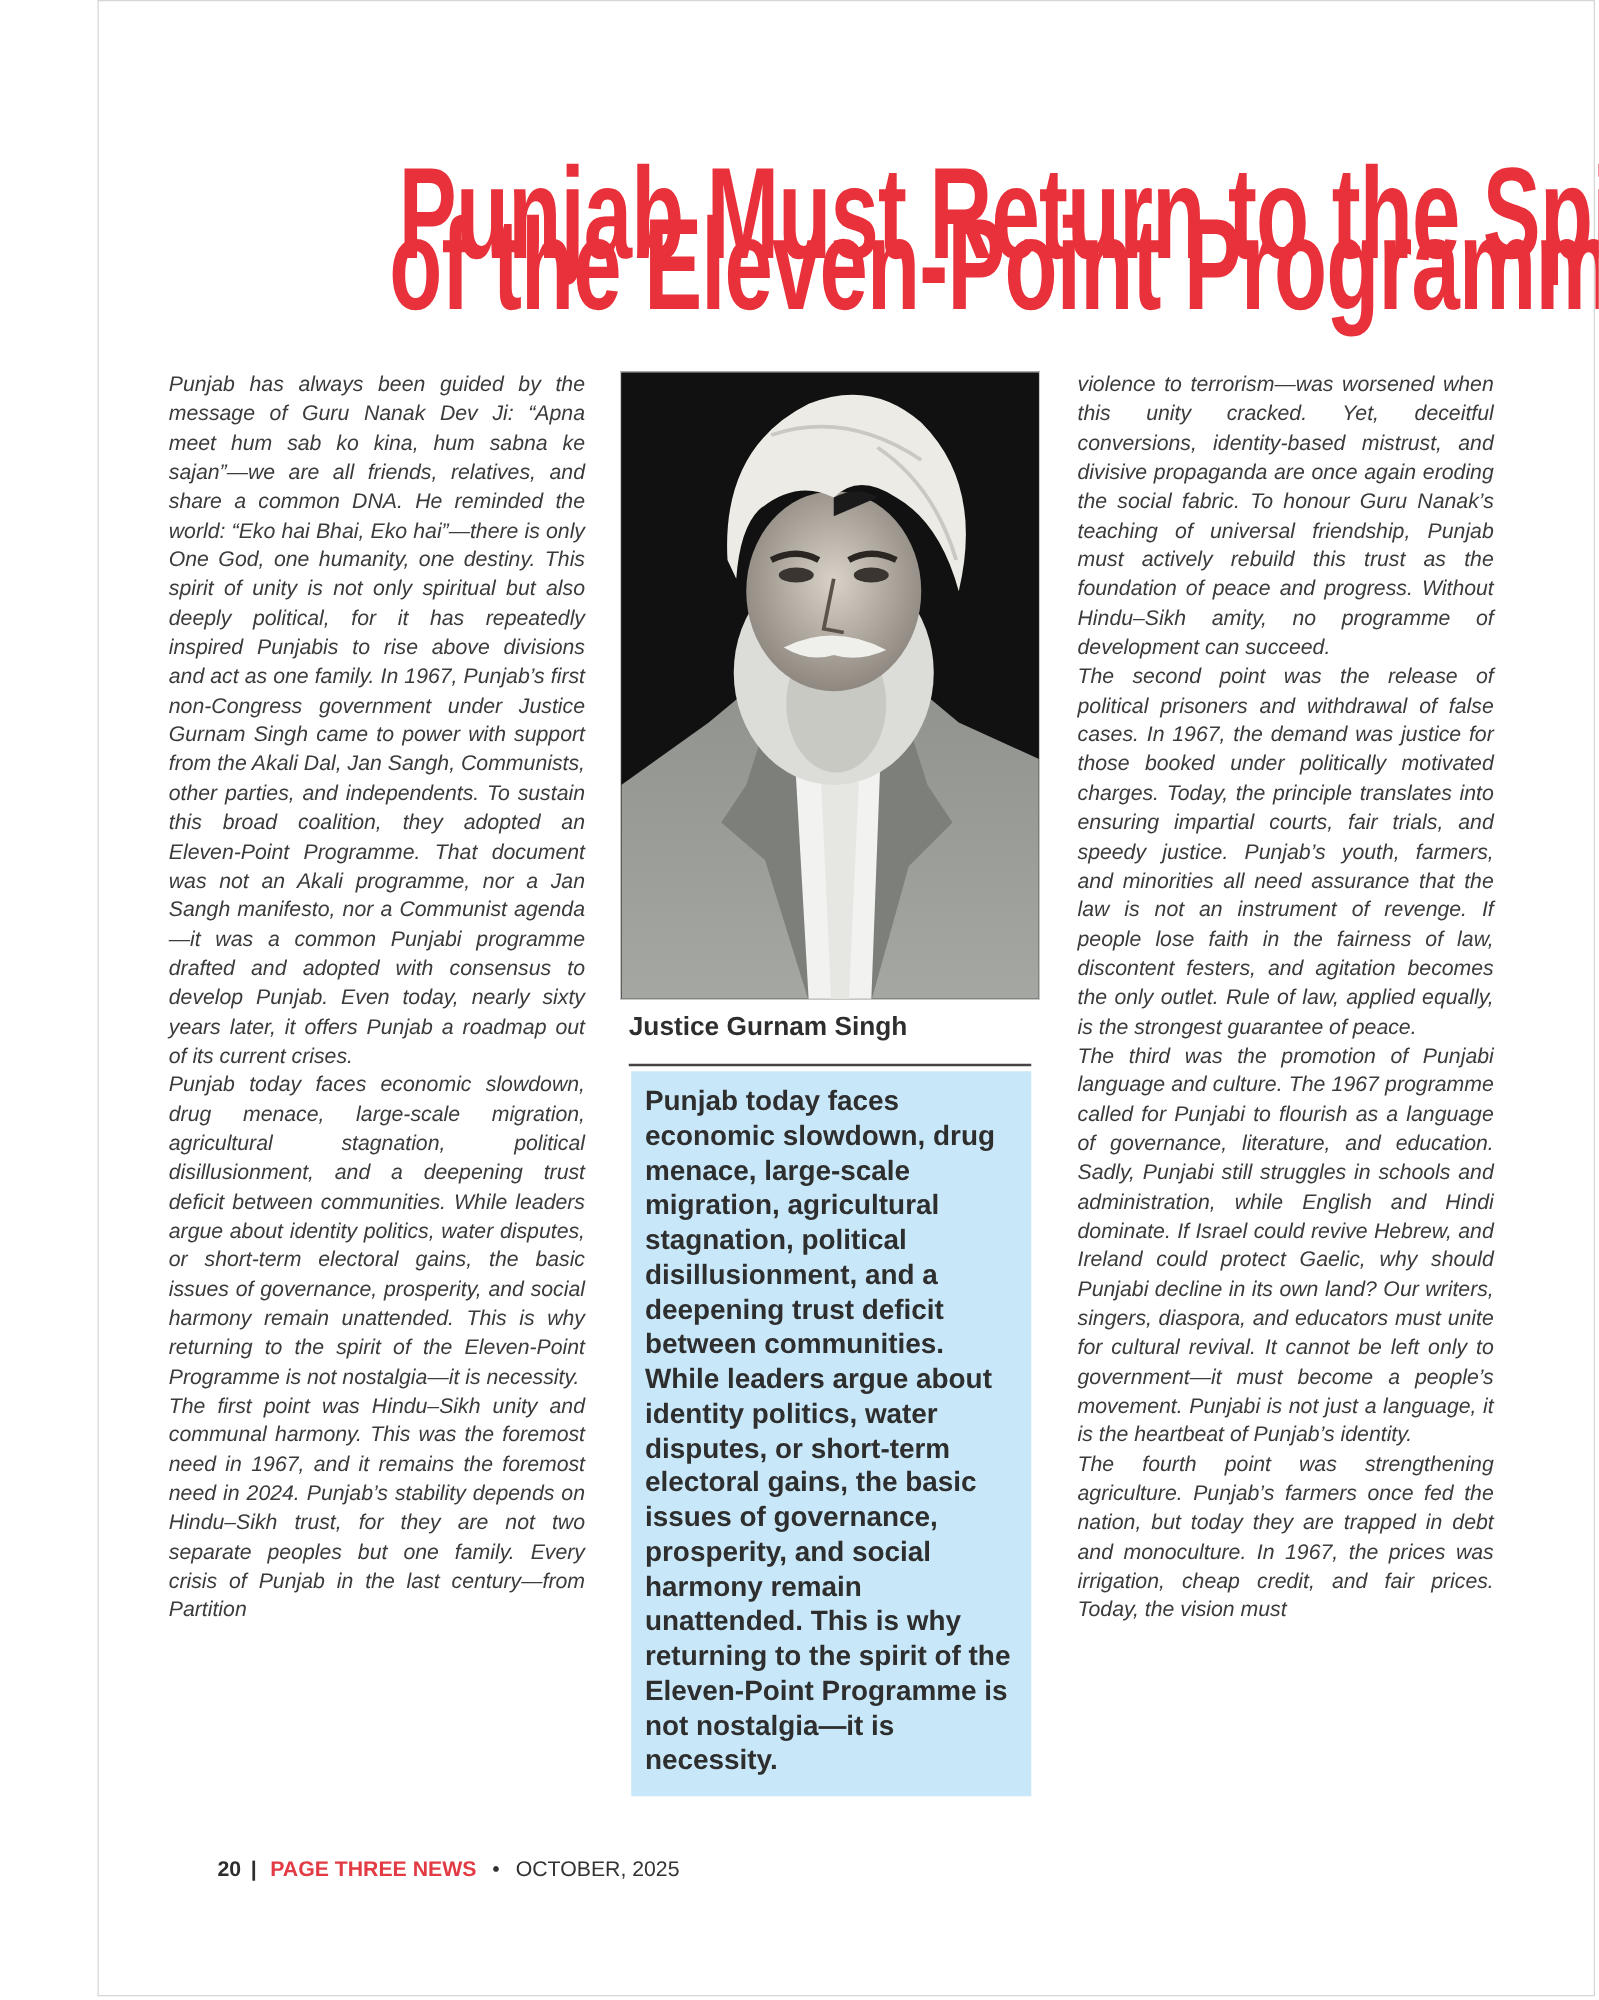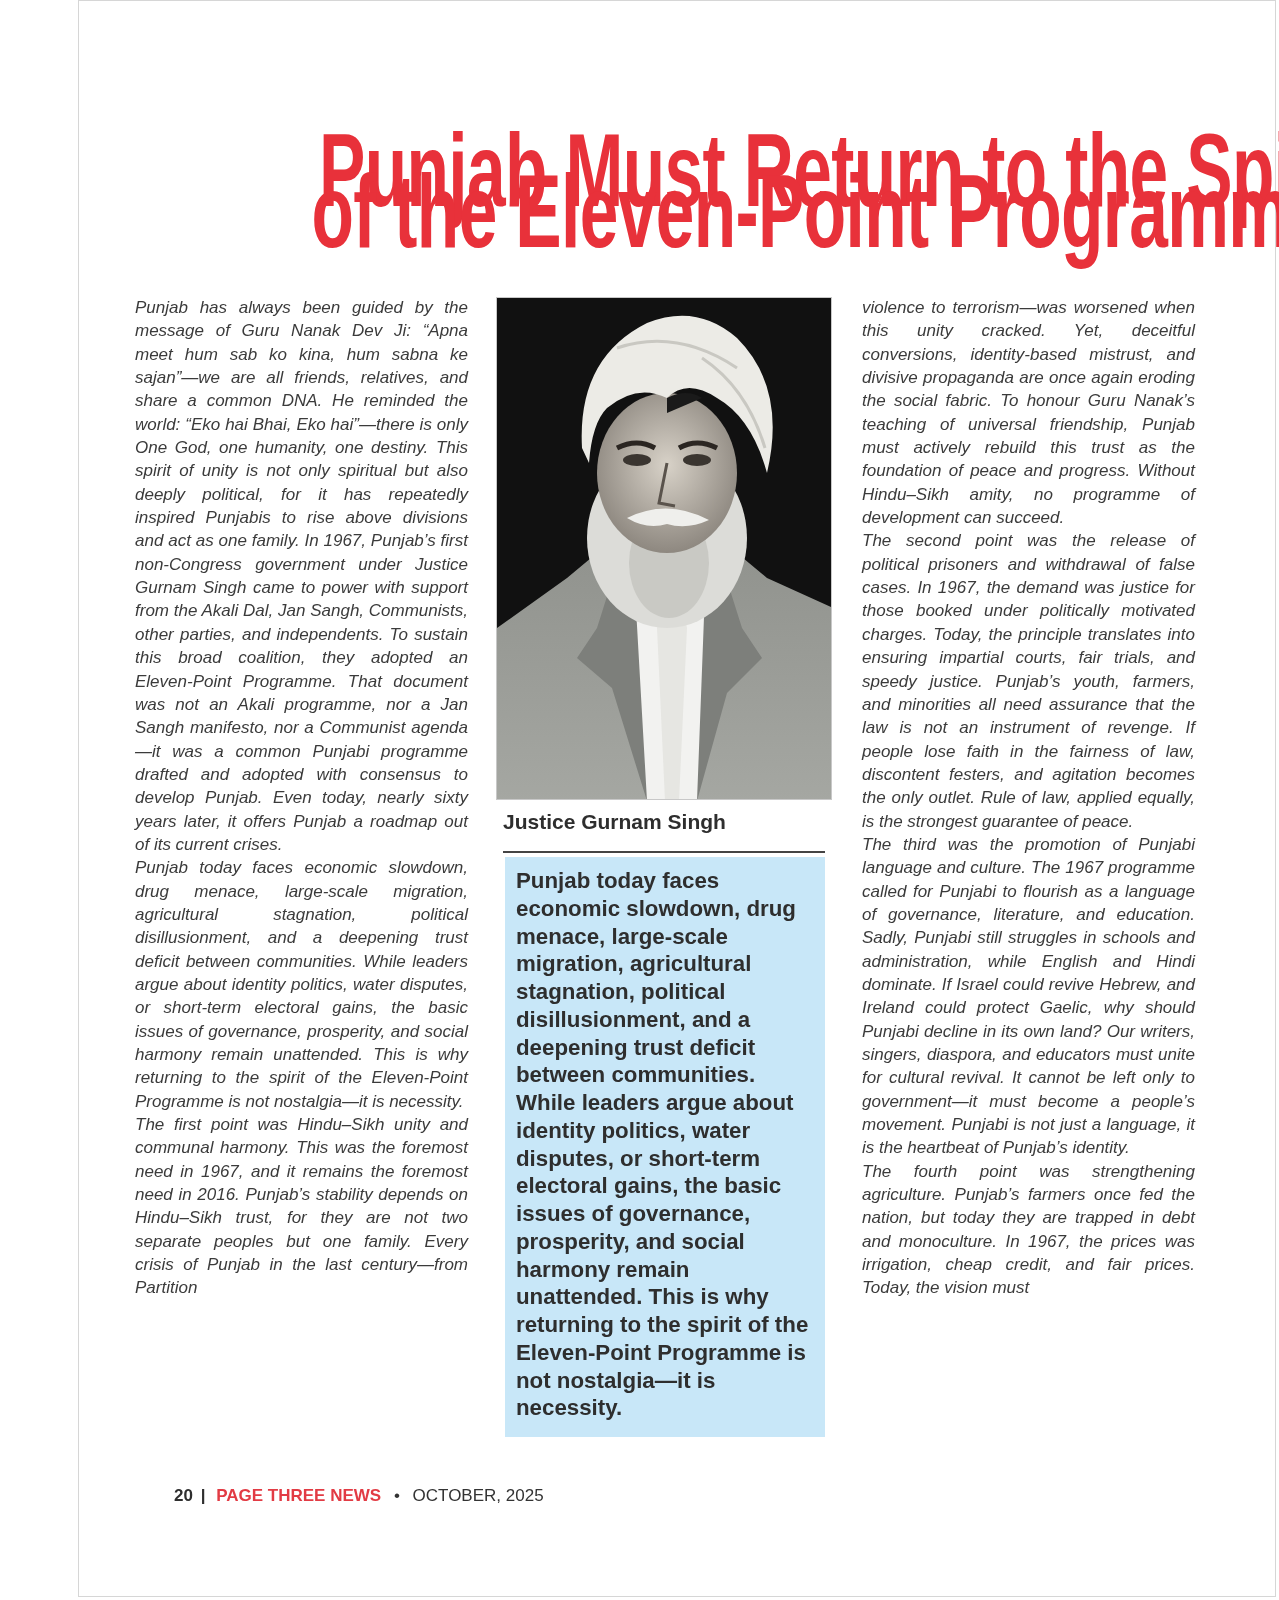--- a/index.html
+++ b/index.html
@@ -42,21 +42,21 @@
 <body>
 
 <div class="page"></div>
 
 <h1 class="title-line t1"><span>Punjab Must Return to the Spirit</span></h1>
 <h1 class="title-line t2" style="margin:0"><span>of the Eleven-Point Programme</span></h1>
 
 <div class="col col-left">
   <p>Punjab has always been guided by the message of Guru Nanak Dev Ji: “Apna meet hum sab ko kina, hum sabna ke sajan”—we are all friends, relatives, and share a common DNA. He reminded the world: “Eko hai Bhai, Eko hai”—there is only One God, one humanity, one destiny. This spirit of unity is not only spiritual but also deeply political, for it has repeatedly inspired Punjabis to rise above divisions and act as one family. In 1967, Punjab’s first non-Congress government under Justice Gurnam Singh came to power with support from the Akali Dal, Jan Sangh, Communists, other parties, and independents. To sustain this broad coalition, they adopted an Eleven-Point Programme. That document was not an Akali programme, nor a Jan Sangh manifesto, nor a Communist agenda—it was a common Punjabi programme drafted and adopted with consensus to develop Punjab. Even today, nearly sixty years later, it offers Punjab a roadmap out of its current crises.</p>
   <p>Punjab today faces economic slowdown, drug menace, large-scale migration, agricultural stagnation, political disillusionment, and a deepening trust deficit between communities. While leaders argue about identity politics, water disputes, or short-term electoral gains, the basic issues of governance, prosperity, and social harmony remain unattended. This is why returning to the spirit of the Eleven-Point Programme is not nostalgia—it is necessity.</p>
-  <p style="text-align-last: justify;">The first point was Hindu–Sikh unity and communal harmony. This was the foremost need in 1967, and it remains the foremost need in 2016. Punjab’s stability depends on Hindu–Sikh trust, for they are not two separate peoples but one family. Every crisis of Punjab in the last century—from Partition</p>
+  <p style="text-align-last: justify;">The first point was Hindu–Sikh unity and communal harmony. This was the foremost need in 1967, and it remains the foremost need in 2024. Punjab’s stability depends on Hindu–Sikh trust, for they are not two separate peoples but one family. Every crisis of Punjab in the last century—from Partition</p>
 </div>
 
 <div class="photo" role="img" aria-label="Portrait of Justice Gurnam Singh wearing a white turban">
   <svg width="336" height="503" viewBox="0 0 336 503">
     <defs>
       <radialGradient id="face" cx="50%" cy="45%" r="55%">
         <stop offset="0%" stop-color="#d8d2c8"></stop>
         <stop offset="100%" stop-color="#8e8880"></stop>
       </radialGradient>
       <linearGradient id="coat" x1="0" y1="0" x2="0" y2="1">

